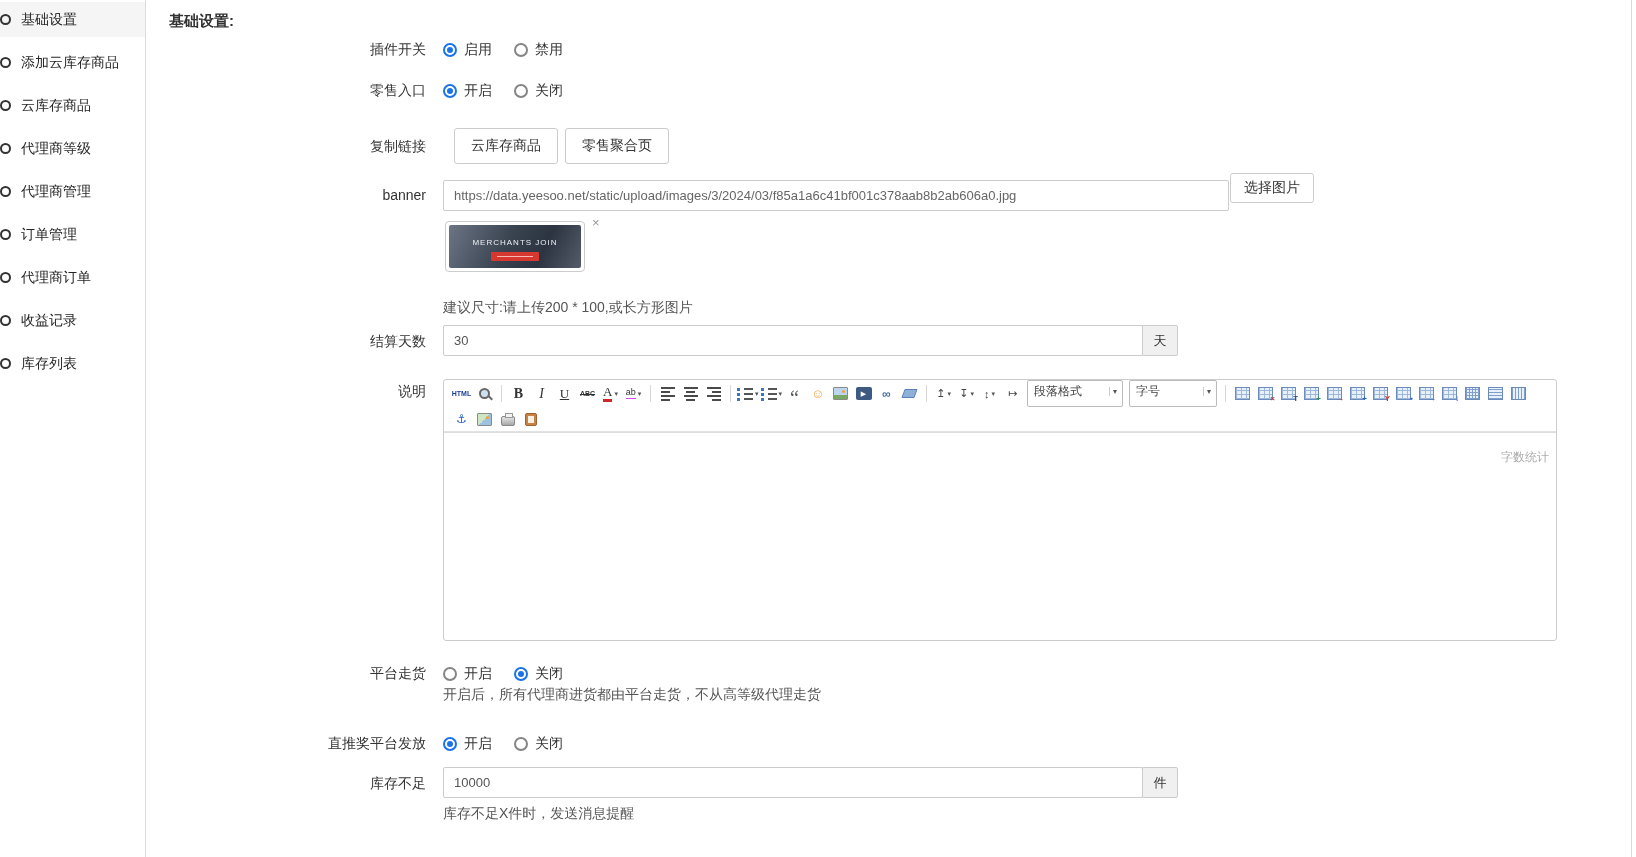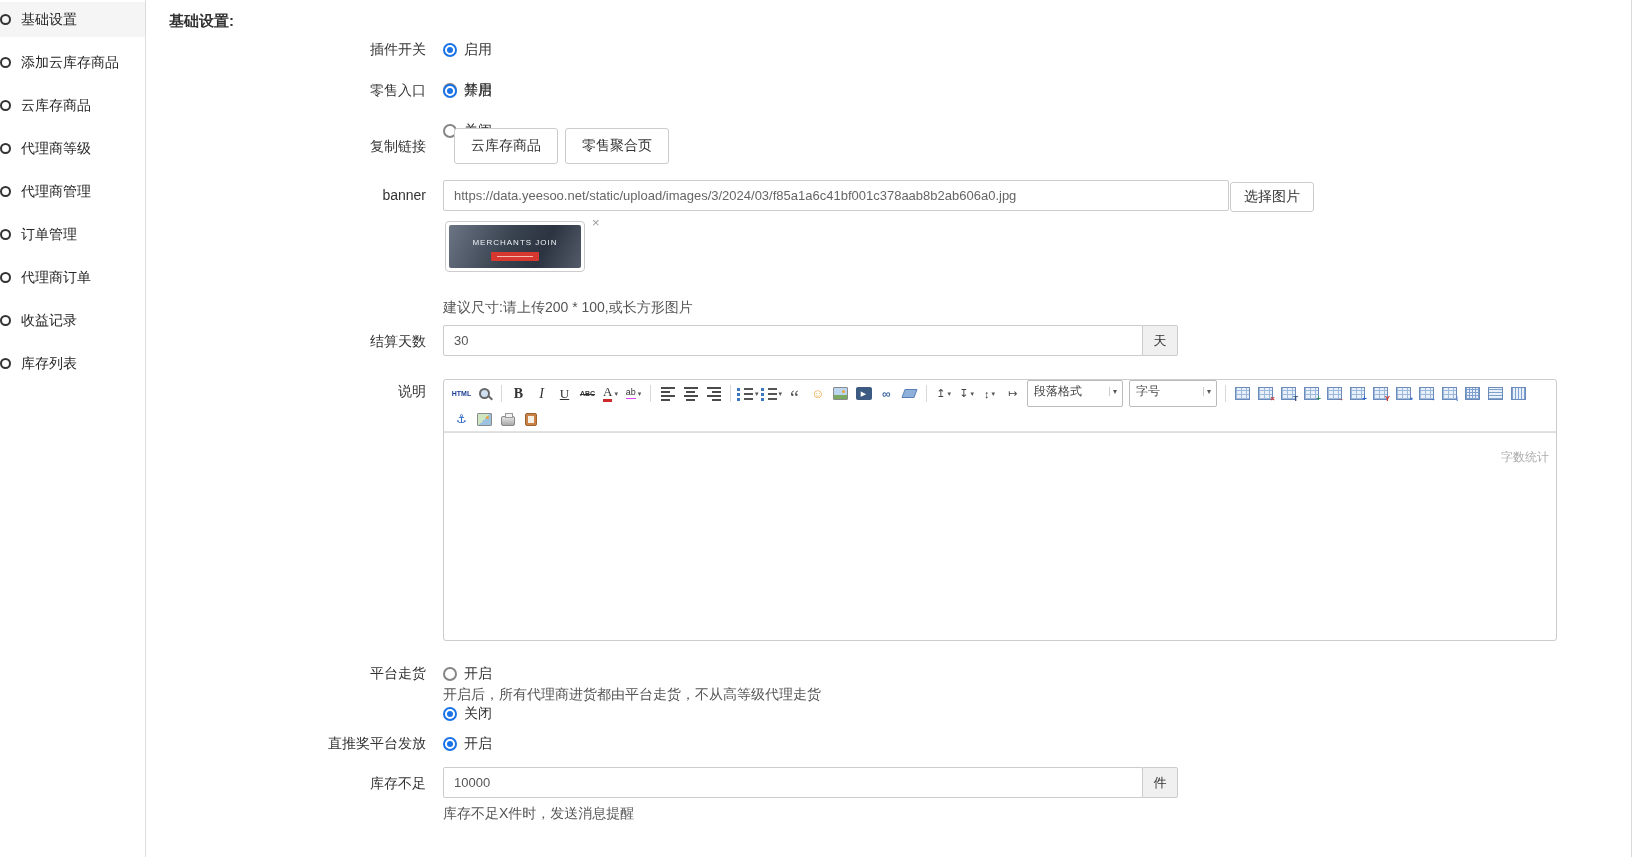--- a/index.html
+++ b/index.html
@@ -9,29 +9,29 @@
   .sidebar{position:absolute;left:0;top:0;width:146px;height:857px;background:#fff;border-right:1px solid #dcdcdc;box-sizing:border-box;padding-top:2px;}
   .side-item{height:35px;margin-bottom:8px;display:flex;align-items:center;cursor:pointer;}
   .side-item.active{background:#f5f5f5;}
   .circle-icon{width:11px;height:11px;border:2px solid #333;border-radius:50%;flex:0 0 auto;box-sizing:border-box;}
   .side-label{margin-left:10px;font-size:14px;color:#262626;white-space:nowrap;}
   .top-strip{position:absolute;left:0;top:0;width:88px;height:2px;background:#1a1a1a;}
   .right-line{position:absolute;left:1631px;top:0;width:1px;height:857px;background:#d9d9d9;}
   
   .page-title{position:absolute;left:169px;top:12px;font-size:15px;font-weight:bold;color:#333;}
   .flabel{position:absolute;left:146px;width:280px;text-align:right;font-size:14px;color:#333;white-space:nowrap;}
-  .radio-group{position:absolute;display:flex;align-items:center;gap:22px;height:17px;flex-direction:column;}
+  .radio-group{position:absolute;display:flex;align-items:center;gap:22px;height:17px;}
   .radio-opt{display:flex;align-items:center;gap:7px;font-size:14px;color:#333;cursor:pointer;}
   .radio{width:14px;height:14px;border:2px solid #858585;border-radius:50%;background:#fff;box-sizing:border-box;position:relative;flex:0 0 auto;}
   .radio.checked{border-color:#1a73e8;}
   .radio.checked::after{content:'';position:absolute;left:2px;top:2px;right:2px;bottom:2px;background:#1a73e8;border-radius:50%;}
   .btn{display:inline-flex;align-items:center;justify-content:center;height:36px;padding:0 16px;border:1px solid #ccc;border-radius:3px;background:#fff;font-size:14px;color:#333;cursor:pointer;box-sizing:border-box;}
   .btn-row{position:absolute;left:454px;top:128px;display:flex;gap:7px;}
   .text-input{position:absolute;height:31px;border:1px solid #ccc;border-radius:2px;box-sizing:border-box;padding:0 10px;font-family:"Liberation Sans","DejaVu Sans",sans-serif;font-size:13px;color:#666;background:#fff;outline:none;}
-  .choose-btn{position:absolute;left:1230px;top:182px;height:30px;padding:0 13px;display:inline-flex;align-items:center;border:1px solid #ccc;border-radius:3px;background:#fff;font-size:14px;color:#333;cursor:pointer;box-sizing:border-box;}
+  .choose-btn{position:absolute;left:1230px;top:173px;height:30px;padding:0 13px;display:inline-flex;align-items:center;border:1px solid #ccc;border-radius:3px;background:#fff;font-size:14px;color:#333;cursor:pointer;box-sizing:border-box;}
   .thumb-box{position:absolute;left:445px;top:221px;width:140px;height:51px;border:1px solid #ccc;border-radius:4px;box-sizing:border-box;padding:3px;background:#fff;}
   .thumb-img{width:100%;height:100%;border-radius:2px;position:relative;overflow:hidden;
      background:linear-gradient(115deg,#6b7584 0%,#39424f 45%,#2c3441 70%,#535c68 100%);}
   .thumb-title{position:absolute;left:0;right:0;top:13px;text-align:center;color:#eef1f5;font-size:8px;letter-spacing:1px;white-space:nowrap;}
   .thumb-badge{position:absolute;left:50%;top:27px;transform:translateX(-50%);width:48px;height:9px;background:#d6372f;border-radius:1px;
      background-image:linear-gradient(90deg,transparent 0 6px,#f3b9b5 6px 42px,transparent 42px);background-size:48px 1px;background-repeat:no-repeat;background-position:0 4px;}
   .thumb-close{position:absolute;left:592px;top:216px;font-size:13px;color:#999;cursor:pointer;line-height:1;}
   .tip-text{position:absolute;font-size:14px;color:#555;white-space:nowrap;margin-top:16px;}
   .unit-box{position:absolute;width:36px;height:31px;background:#f0f0f0;border:1px solid #ccc;box-sizing:border-box;display:flex;align-items:center;justify-content:center;font-size:13px;color:#333;border-radius:0 2px 2px 0;}
   

